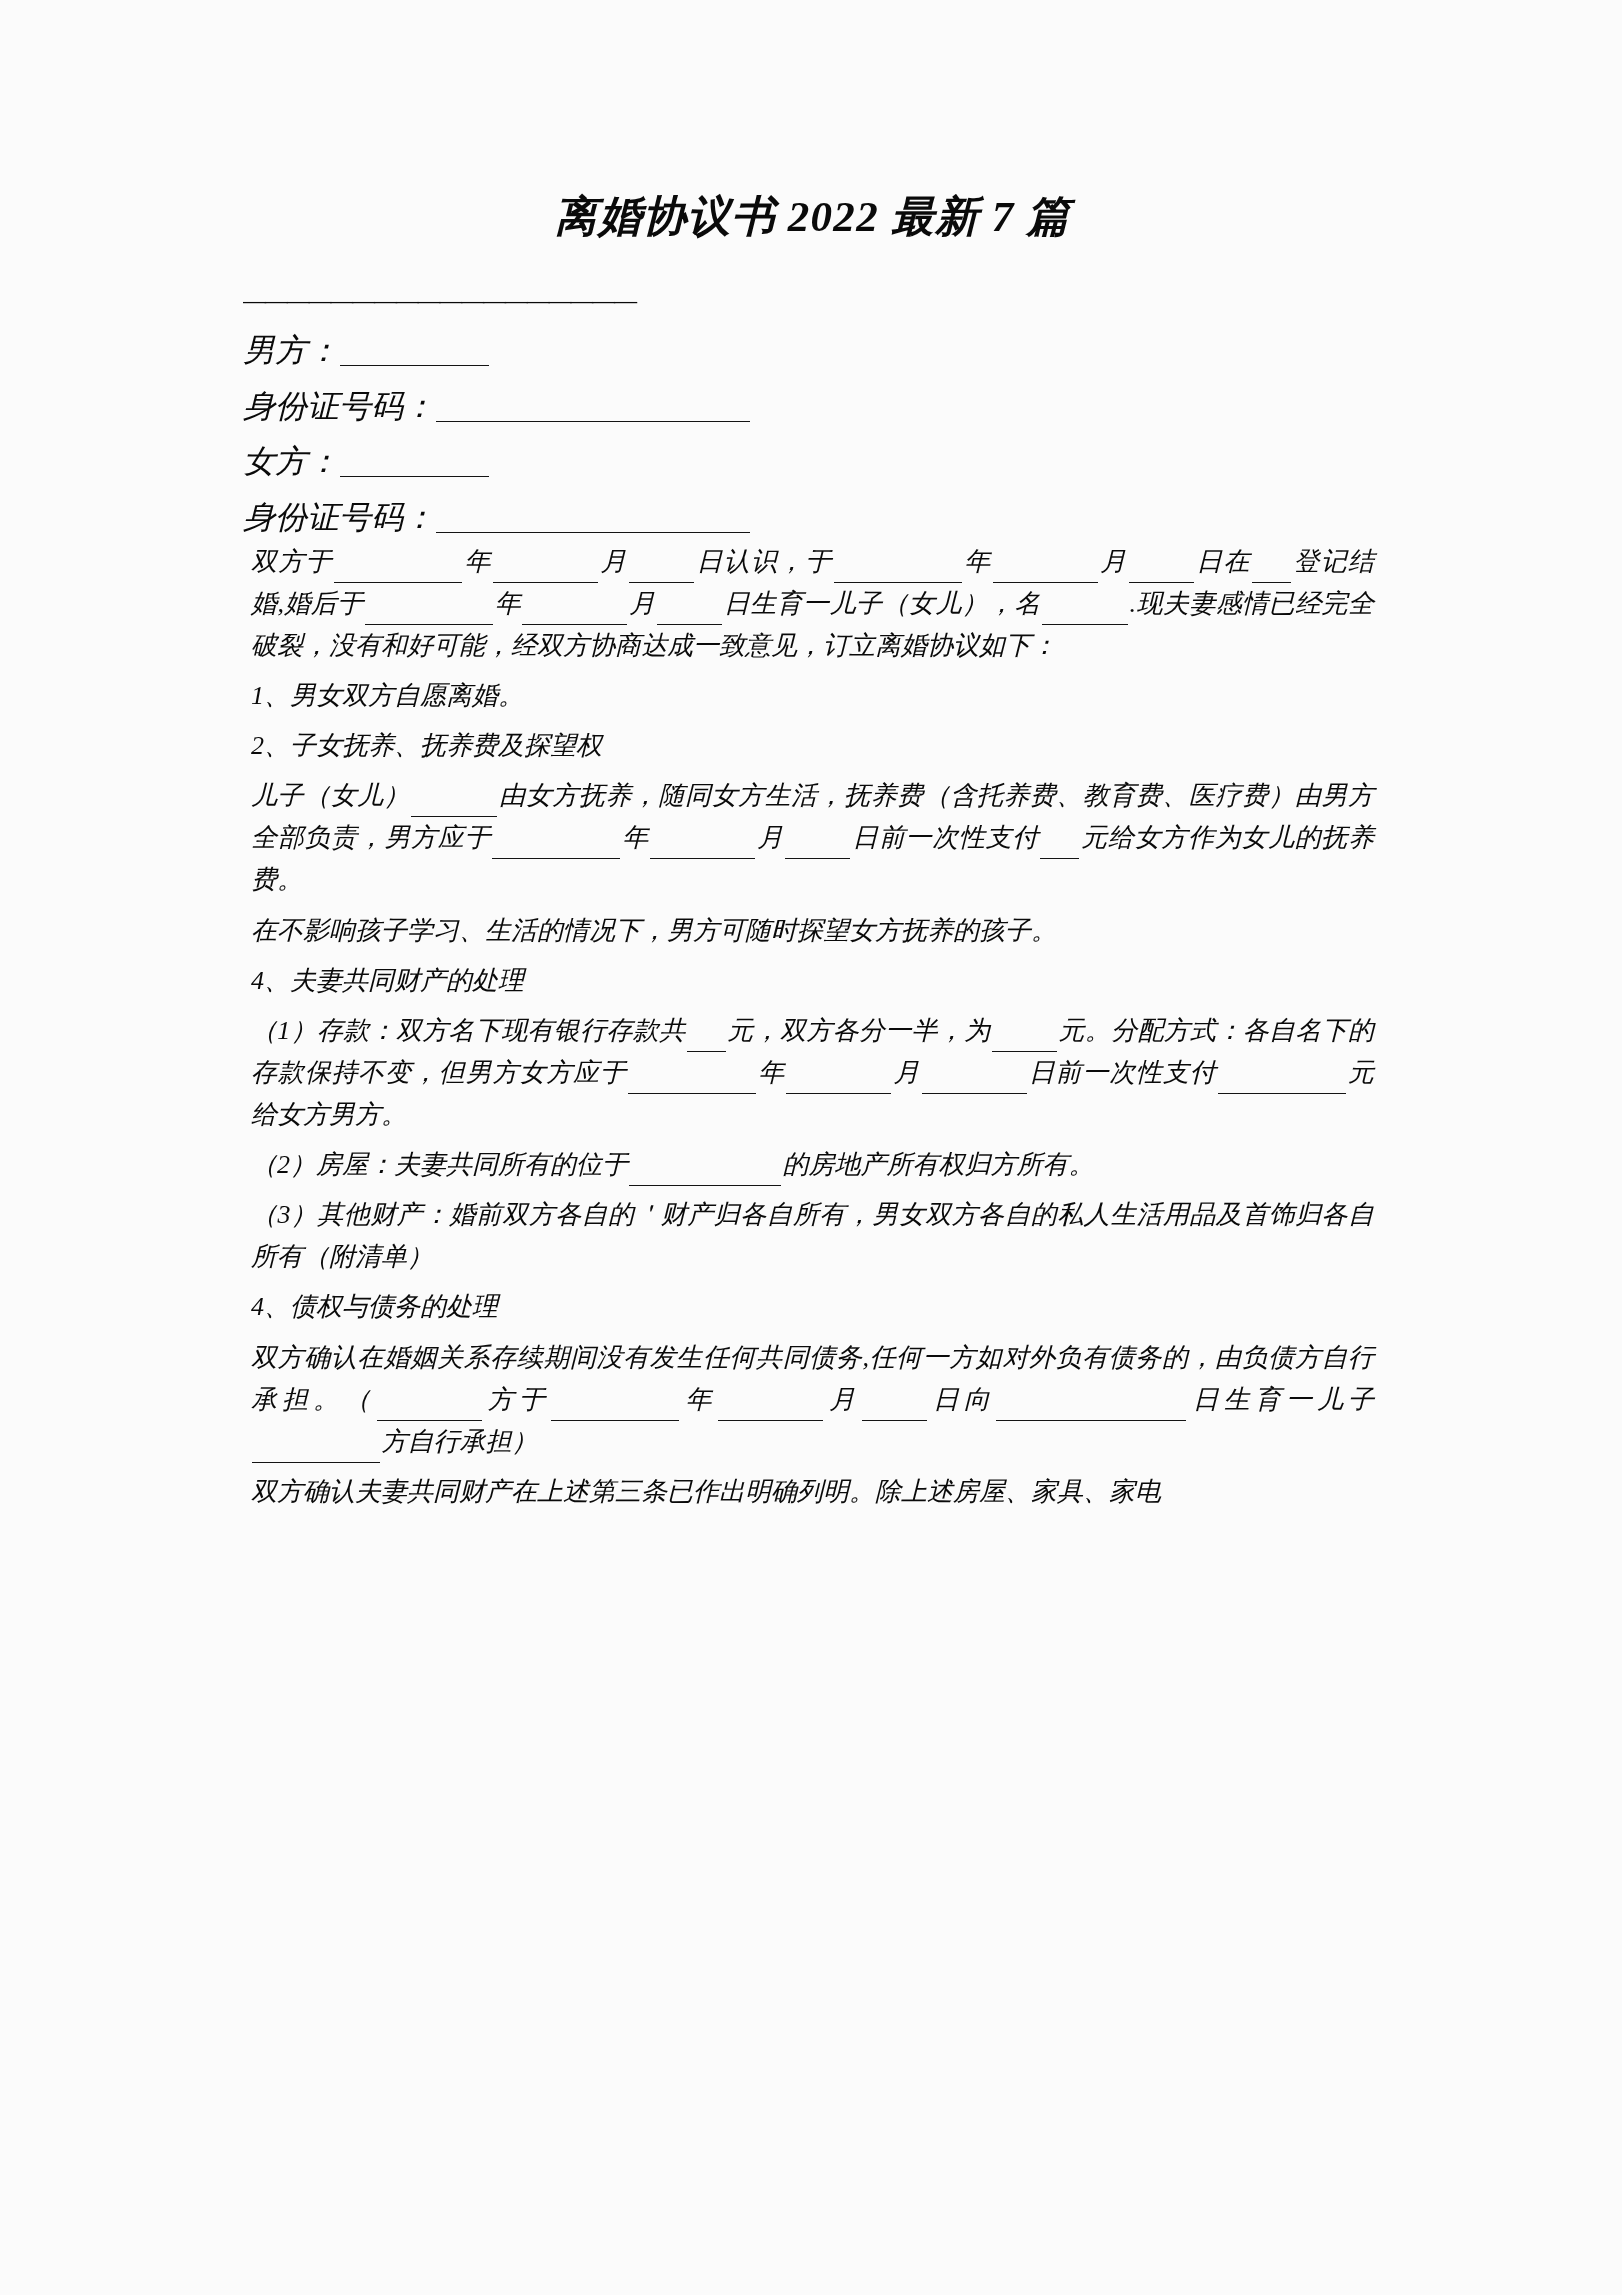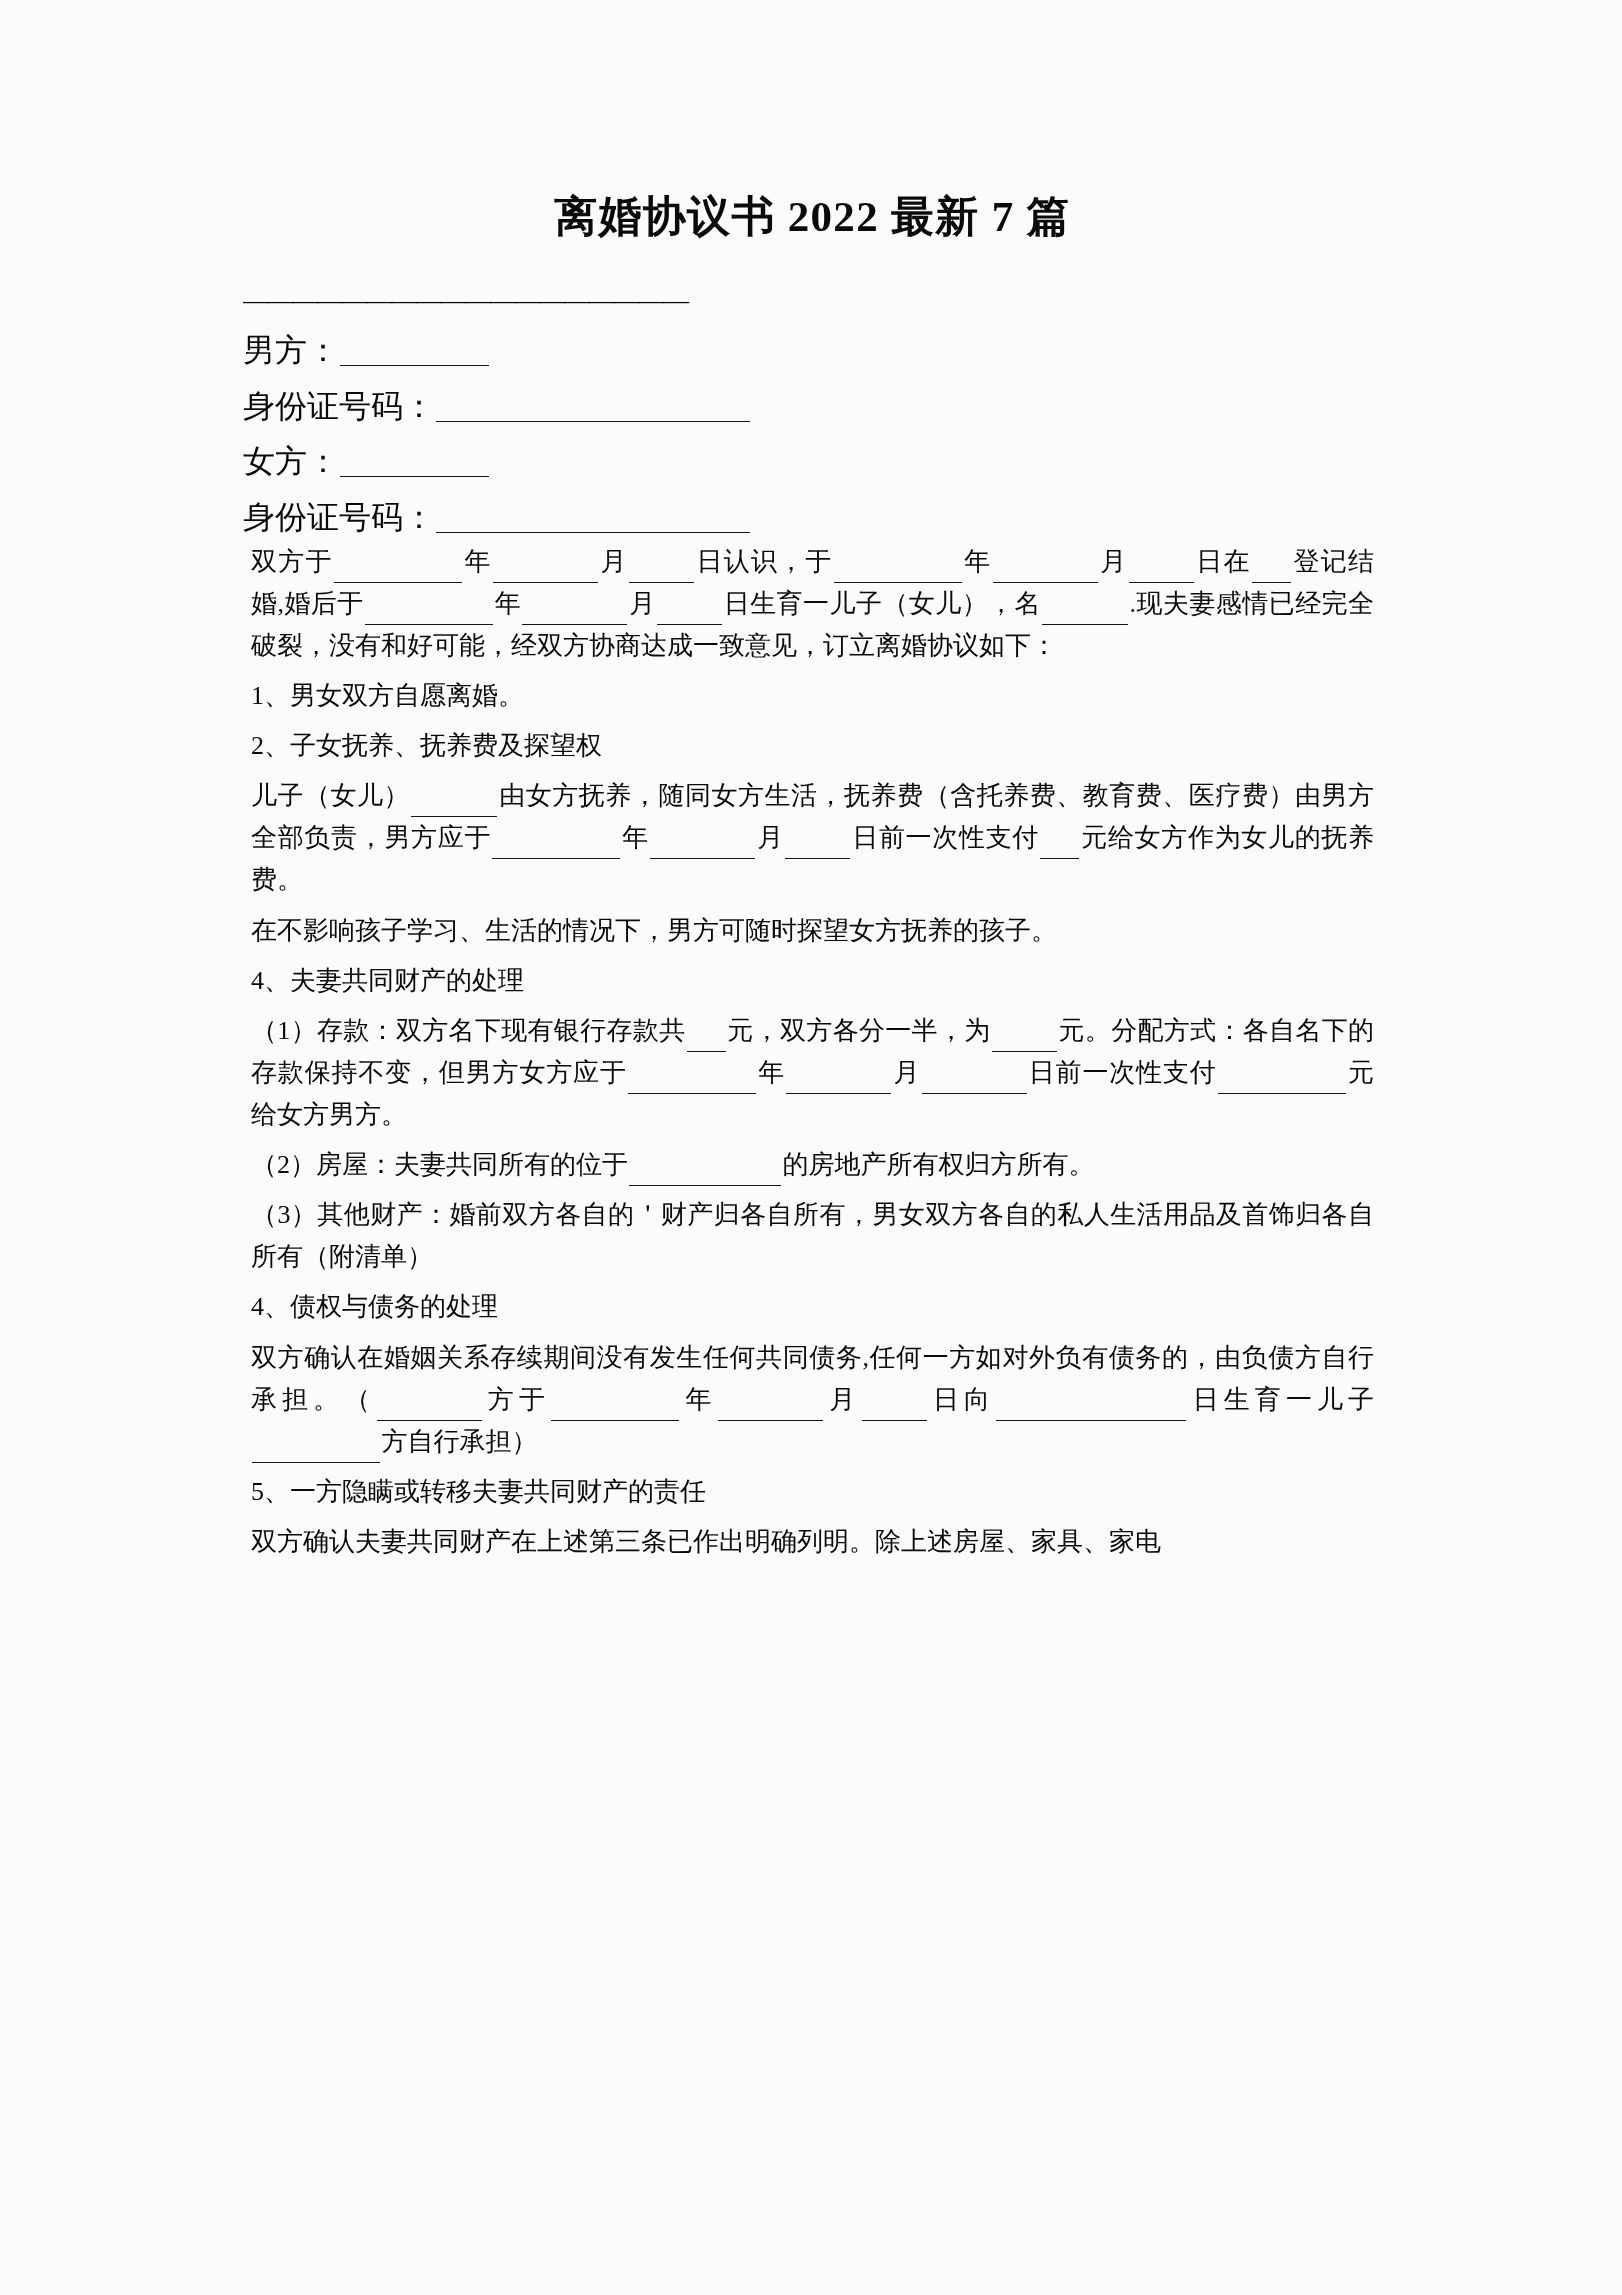--- a/index.html
+++ b/index.html
@@ -14,20 +14,21 @@
     color: #0a0a0a;
     overflow: hidden;
   }
 
   .page {
     position: relative;
     width: 1623px;
     height: 2036px;
     box-sizing: border-box;
     padding: 0;
+    font-style: italic;
   }
 
   .doc-body {
     position: absolute;
     left: 243px;
     top: 0;
     width: 1139px;
   }
 
   .doc-title {
@@ -138,19 +139,18 @@
     <p class="para block-gap"><span>（1）存款：双方名下现有银行存款共</span><span class="ul ul-w1"></span><span>元，双方各分一半，为</span><span class="ul ul-w2"></span><span>元。分配方式：各自名下的存款保持不变，但男方女方应于</span><span class="ul ul-w5"></span><span>年</span><span class="ul ul-w4"></span><span>月</span><span class="ul ul-w4"></span><span>日前一次性支付</span><span class="ul ul-w5"></span><span>元给女方男方。</span></p>
 
     <p class="para block-gap"><span>（2）房屋：夫妻共同所有的位于</span><span class="ul ul-w6"></span><span>的房地产所有权归方所有。</span></p>
 
     <p class="para block-gap">（3）其他财产：婚前双方各自的＇财产归各自所有，男女双方各自的私人生活用品及首饰归各自所有（附清单）</p>
 
     <p class="para block-gap section-head">4、债权与债务的处理</p>
 
     <p class="para block-gap"><span>双方确认在婚姻关系存续期间没有发生任何共同债务,任何一方如对外负有债务的，由负债方自行承担。（</span><span class="ul ul-w4"></span><span>方于</span><span class="ul ul-w5"></span><span>年</span><span class="ul ul-w4"></span><span>月</span><span class="ul ul-w2"></span><span>日向</span><span class="ul ul-w7"></span><span>日生育一儿子</span><span class="ul ul-w5"></span><span>方自行承担）</span></p>
 
-    <p class="para block-gap section-head">5、一方隐瞒或转移夫妻共同财产的责任</p>
 
     <p class="para block-gap">双方确认夫妻共同财产在上述第三条已作出明确列明。除上述房屋、家具、家电</p>
 
   </div>
 </div>
 
 
 </body></html>

